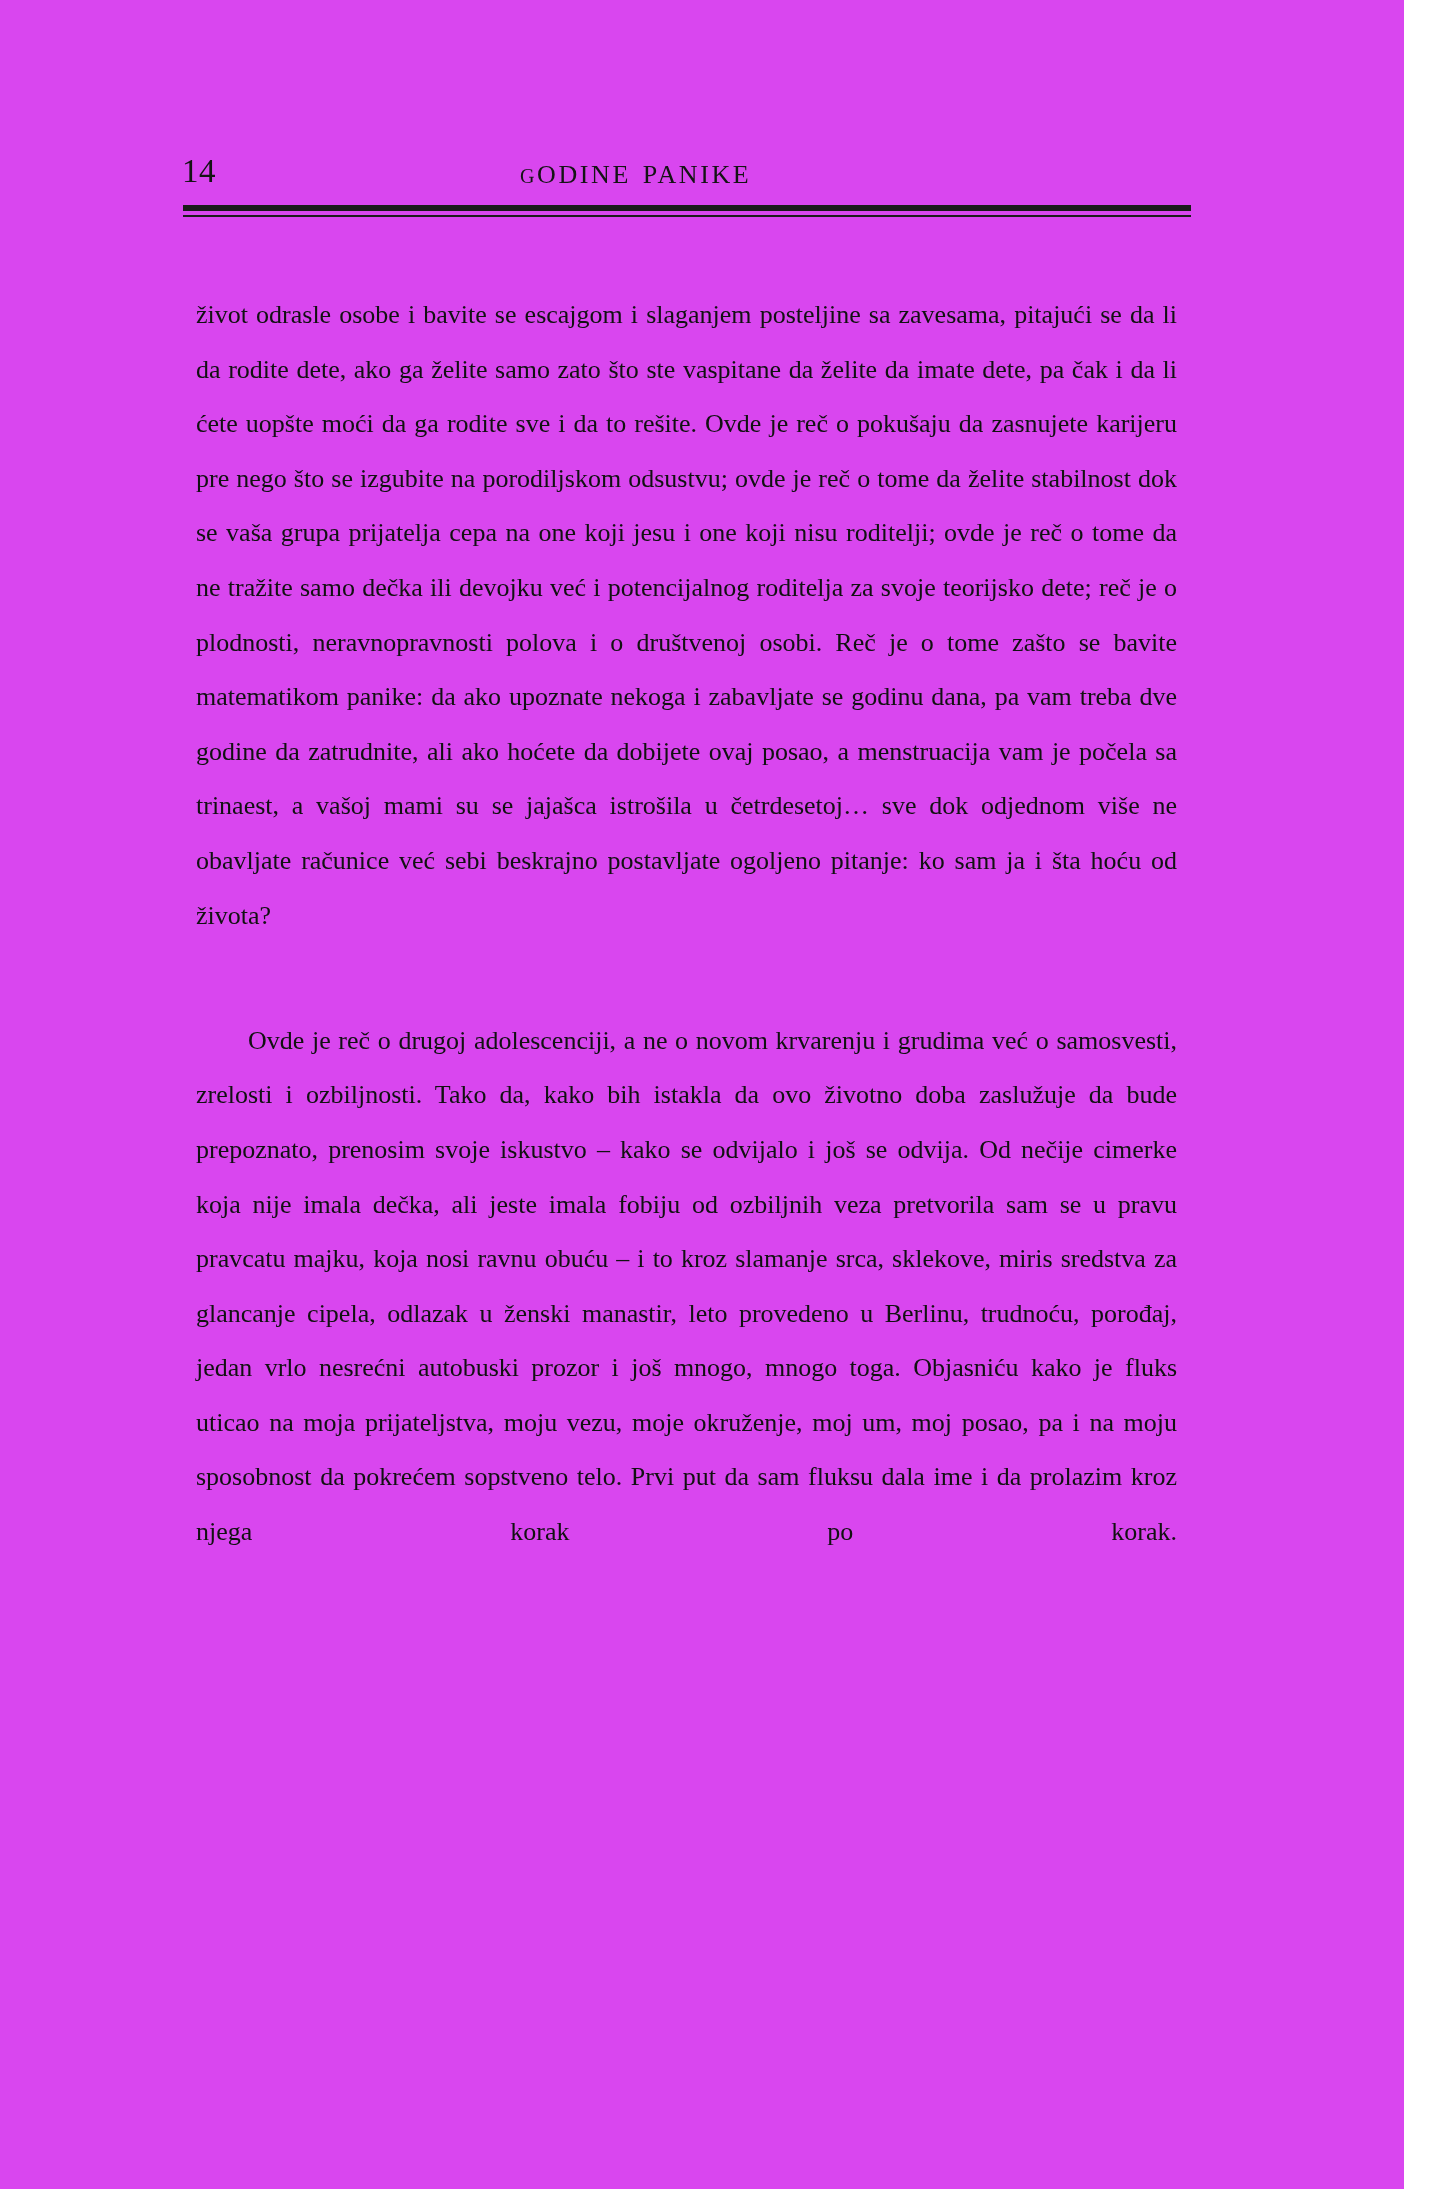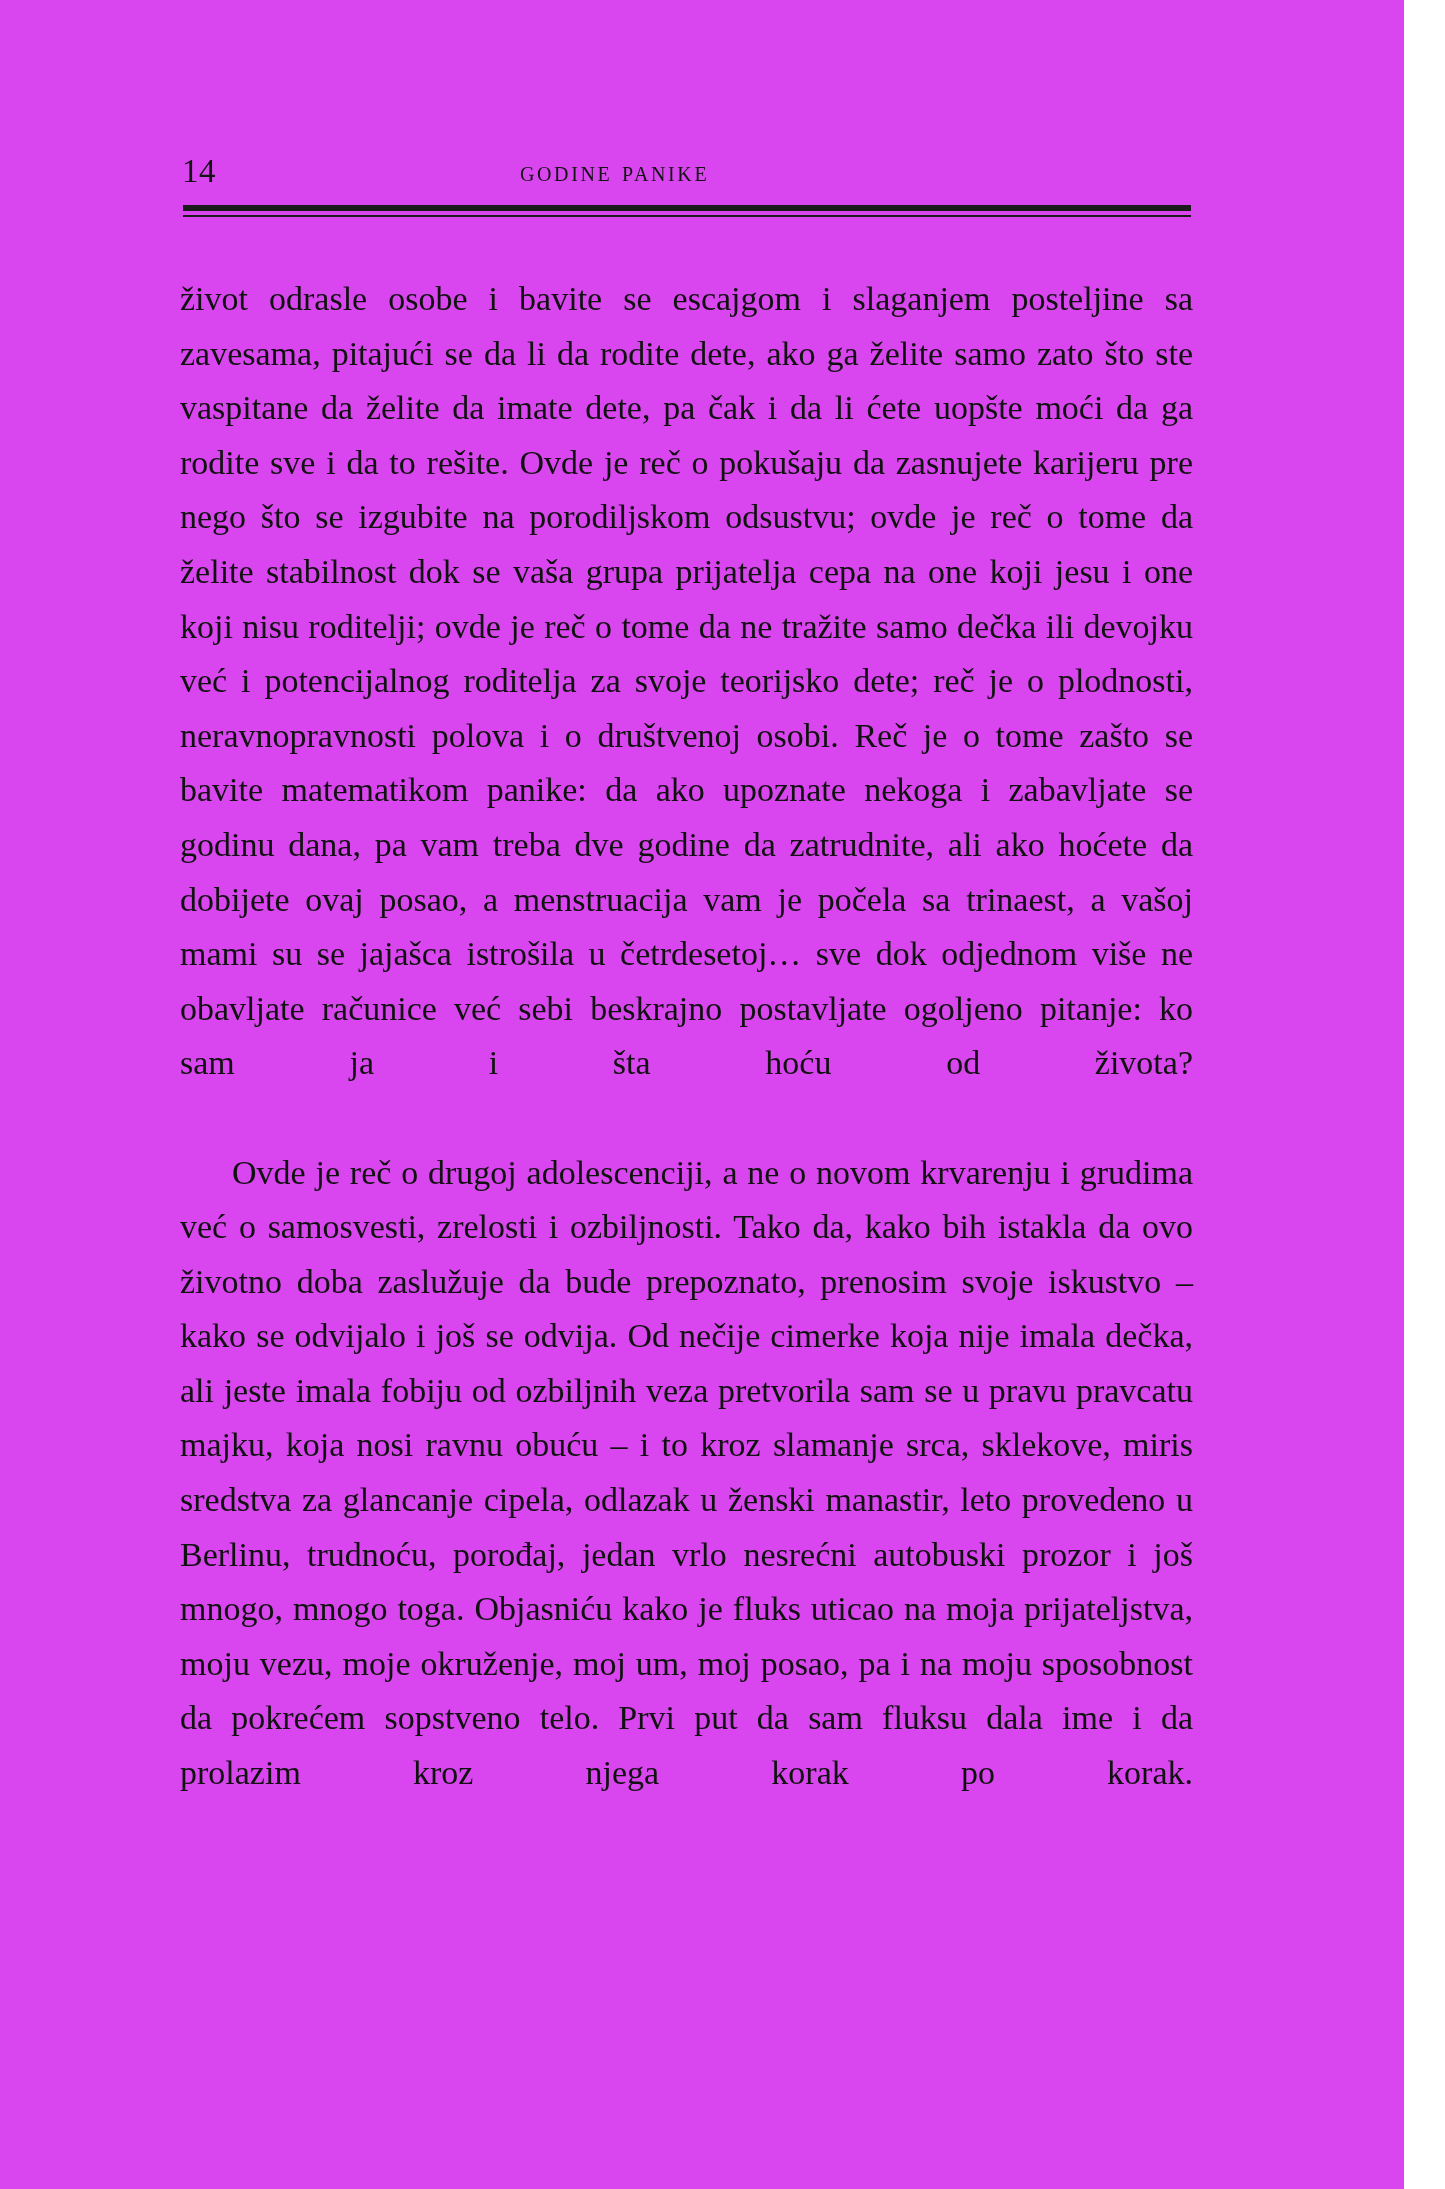--- a/index.html
+++ b/index.html
@@ -35,21 +35,21 @@
     font-size: 33px;
     line-height: 46px;
     letter-spacing: 0.5px;
     color: #141414;
   }
 
   .head-title {
     position: absolute;
     left: 338px;
     top: 0;
-    font-size: 29px;
+    font-size: 37px;
     line-height: 46px;
     letter-spacing: 2.6px;
     font-variant: small-caps;
     text-transform: lowercase;
     color: #141414;
     white-space: nowrap;
   }
   .head-title::first-letter {
     font-size: 29px;
   }
@@ -81,22 +81,22 @@
 
   
   .body-text {
     position: absolute;
     left: 180px;
     top: 272px;
     width: 1013px;
   }
 
   .para {
-    margin: 0;
-    font-size: 34px;
+    margin: 16px;
+    font-size: 26px;
     line-height: 54.6px;
     text-align: justify;
     text-justify: inter-word;
     hyphens: none;
     color: #111111;
     word-spacing: 0.02em;
   }
 
   .para.indent {
     text-indent: 52px;

